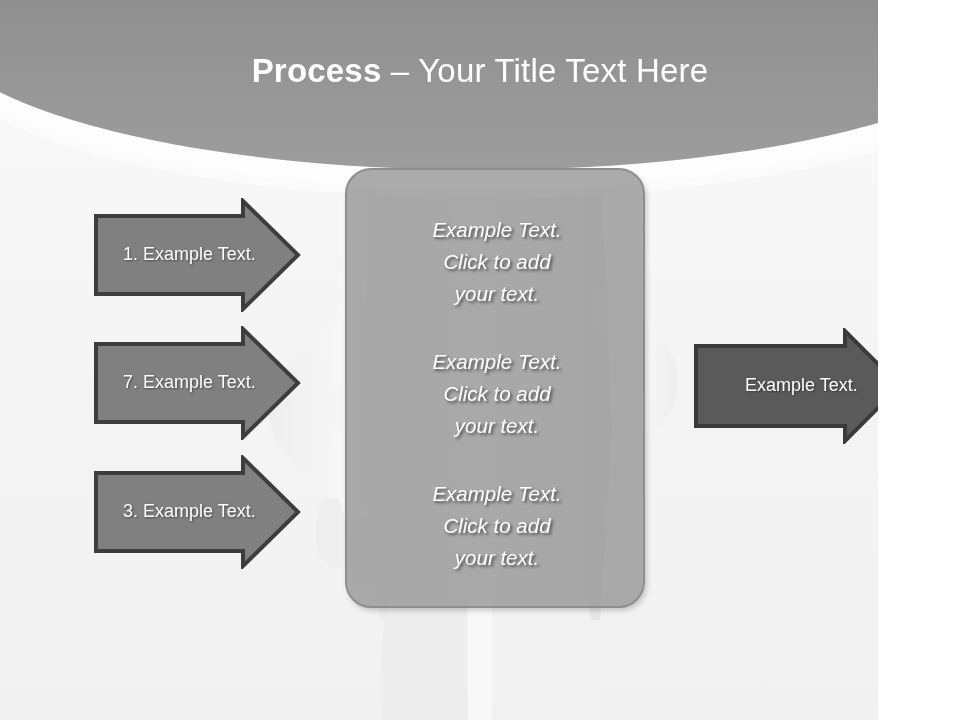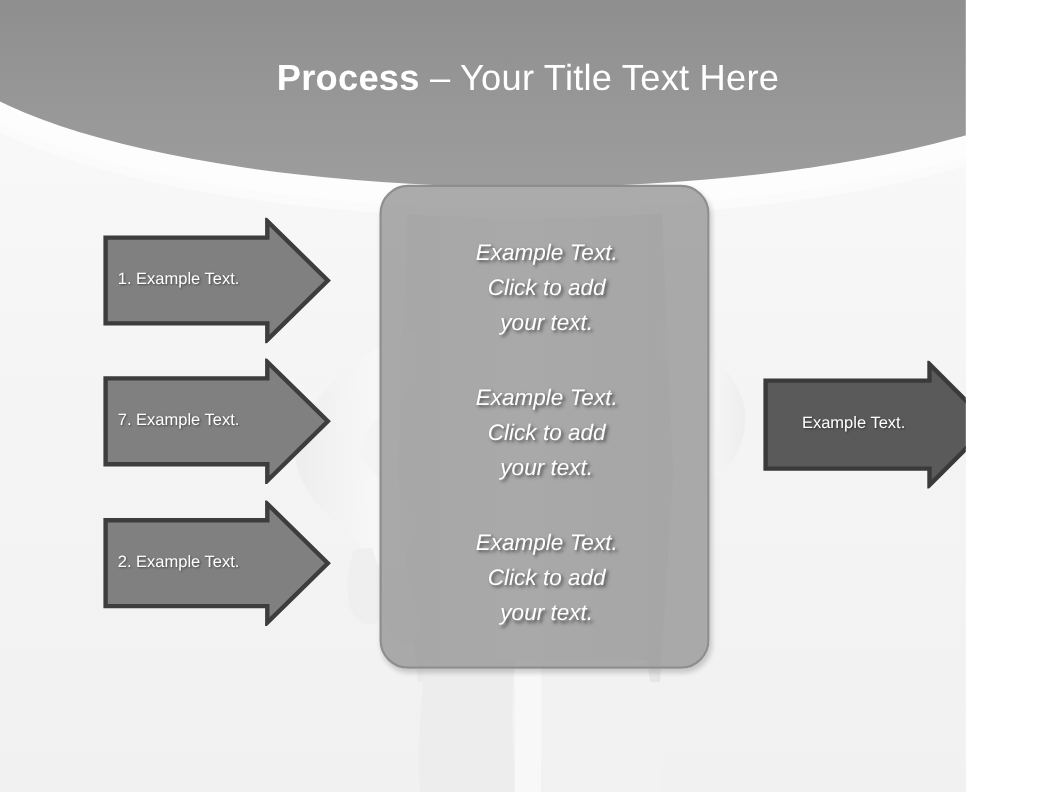--- a/index.html
+++ b/index.html
@@ -81,25 +81,26 @@
   .slide-title .t-rest { font-weight: normal; }
 
   
   .arrow {
     position: absolute;
   }
   .arrow svg { display: block; }
   .arrow-label {
     position: absolute;
     color: #ffffff;
-    font-size: 15px;
+    font-size: 18px;
     line-height: 20px;
     white-space: nowrap;
     text-shadow: 1px 1px 2px rgba(0,0,0,0.45);
     pointer-events: none;
+    margin-left: 16px;
   }
 
   
   .center-panel {
     position: absolute;
     left: 345px;
     top: 168px;
     width: 300px;
     height: 440px;
     box-sizing: border-box;
@@ -181,21 +182,21 @@
     <svg width="208" height="114" viewBox="0 0 208 114">
       <path d="M3 18 L150 18 L150 3 L205 57 L150 111 L150 96 L3 96 Z" fill="#808080" stroke="#3d3d3d" stroke-width="4" stroke-linejoin="miter"></path>
     </svg>
     <div class="arrow-label" style="left:14px; top:46px;">7. Example Text.</div>
   </div>
 
   <div class="arrow" style="left:93px; top:455px;">
     <svg width="208" height="114" viewBox="0 0 208 114">
       <path d="M3 18 L150 18 L150 3 L205 57 L150 111 L150 96 L3 96 Z" fill="#808080" stroke="#3d3d3d" stroke-width="4" stroke-linejoin="miter"></path>
     </svg>
-    <div class="arrow-label" style="left:14px; top:46px;">2. Example Text.</div>
+    <div class="arrow-label" style="left:14px; top:46px;">3. Example Text.</div>
   </div>
 
   <div class="center-panel">
     <div class="panel-block b1">
       <div>Example Text.</div>
       <div>Click  to add</div>
       <div>your text.</div>
     </div>
     <div class="panel-block b2">
       <div>Example Text.</div>

